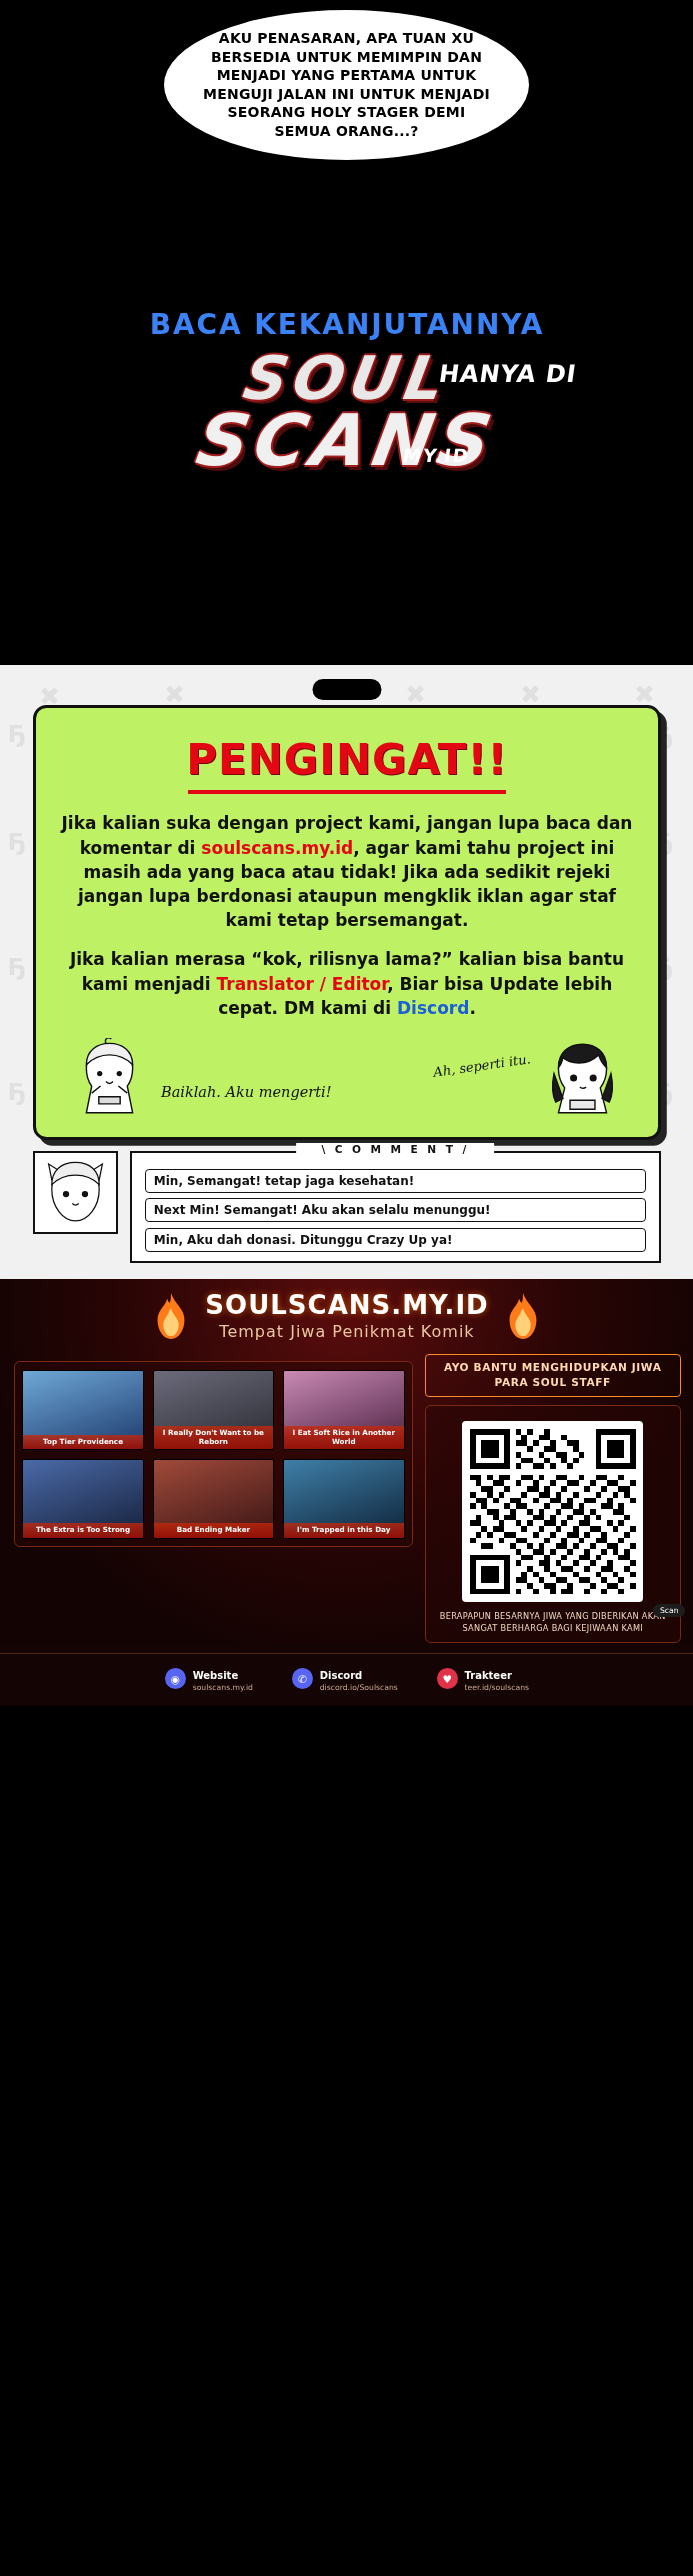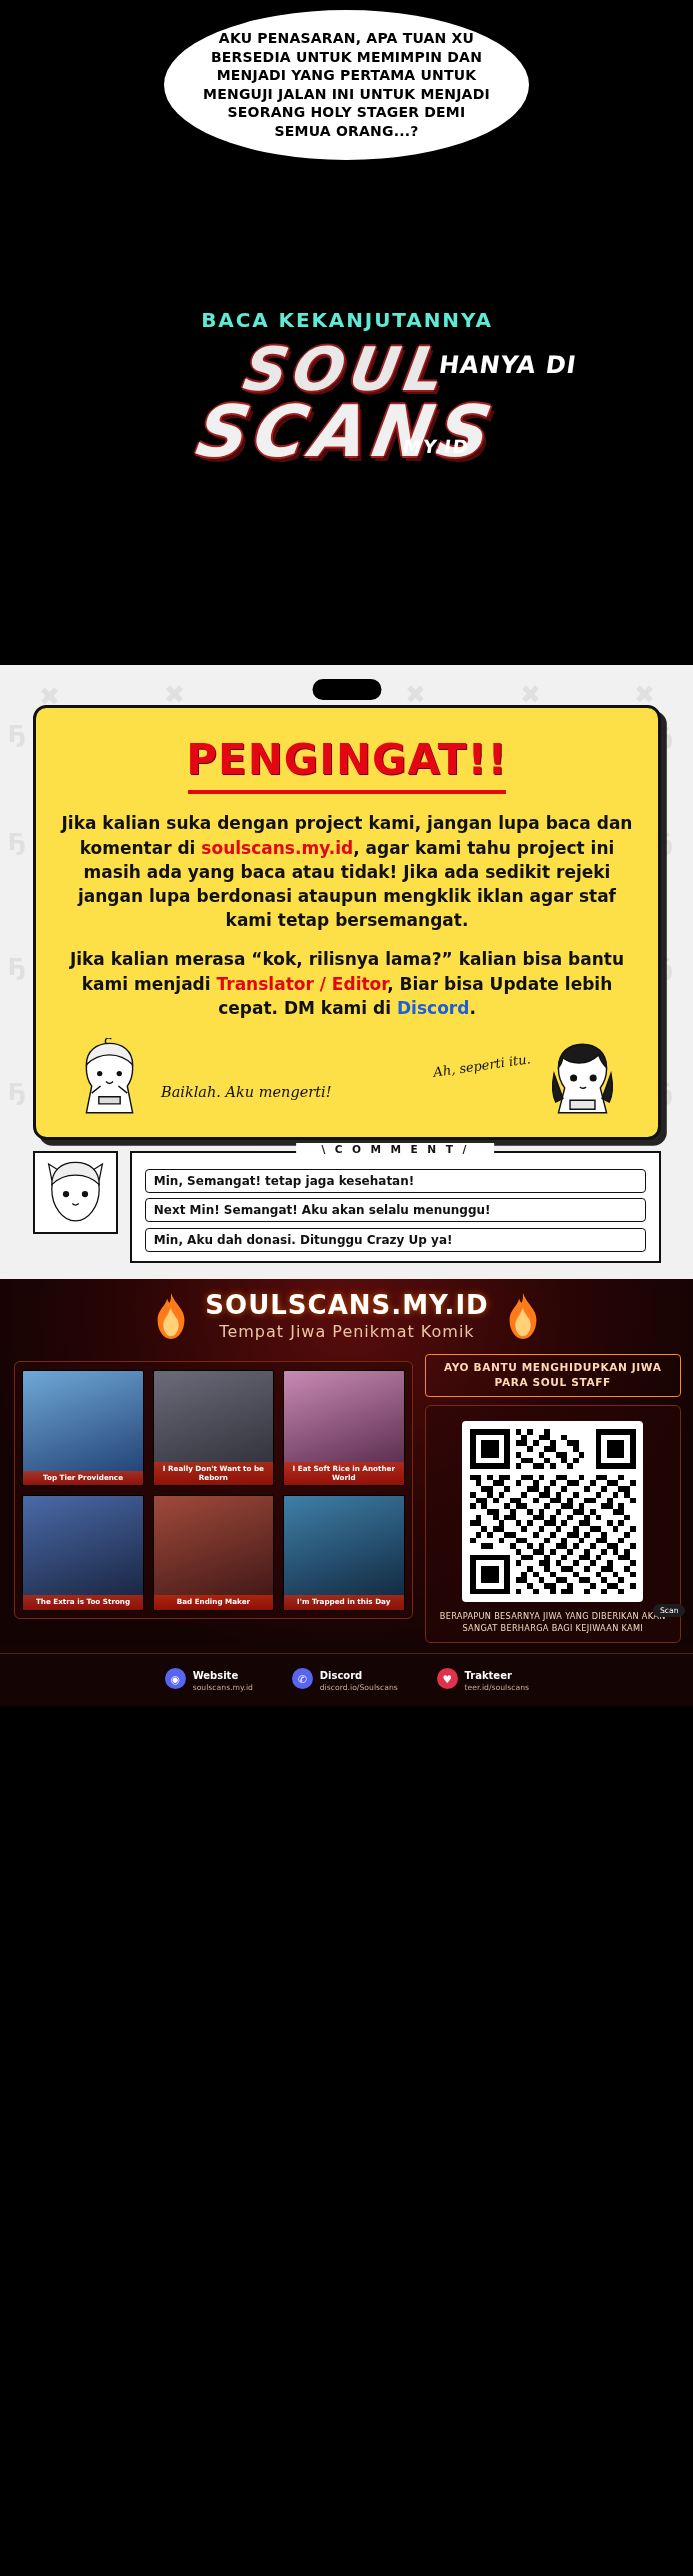--- a/index.html
+++ b/index.html
@@ -27,22 +27,22 @@
     font-size:14px; font-weight:700; line-height:1.32;
     color:#000; letter-spacing:0.2px;
     text-transform:uppercase;
   }
 
   .credit-wrap {
     position:absolute; left:0; top:308px; width:694px; text-align:center;
   }
   .credit-line1 {
     font-family:"DejaVu Sans", sans-serif;
-    font-size:20px; font-weight:700; letter-spacing:1.9px;
-    color:#5eead4; -webkit-text-stroke:0px;
+    font-size:28px; font-weight:700; letter-spacing:1.9px;
+    color:#3b82f6; -webkit-text-stroke:0px;
     text-shadow:0 0 1.9px #000;
   }
   .logo-row {
     position:relative; height:145px; margin-top:1.9px;
   }
   .logo-soul, .logo-scans {
     position:absolute; left:0; width:694px; text-align:center;
     font-family:"DejaVu Sans", sans-serif;
     font-weight:700; font-style:italic;
     color:#d8d8d8;
@@ -86,21 +86,21 @@
     position:absolute; color:#e0e0e0; font-weight:700; user-select:none;
     font-family:"DejaVu Sans", sans-serif;
   }
   .notice-dots {
     position:absolute; left:50%; transform:translateX(-50%); top:13.5px;
     width:69px; height:21px; background:#000; border-radius:10.6px;
   }
   .notice-card {
     position:relative;
     margin:25px 33px 0 33px;
-    background:#fde047; border:3.9px solid #111; border-radius:13.5px;
+    background:#bef264; border:3.9px solid #111; border-radius:13.5px;
     padding:27px 25px 9.6px 25px;
     box-shadow:5.8px 5.8px 0 rgba(0,0,0,.85);
     min-height:414px;
   }
   .pengingat {
     text-align:center; color:#e30613;
     font-size:42px; font-weight:700; letter-spacing:1px;
     font-family:"DejaVu Sans", sans-serif;
     text-shadow:1px 1px 0 #7b0006;
   }
@@ -196,21 +196,21 @@
   }
   .panel-box {
     border:1px solid #7a2a12; border-radius:5.8px; background:rgba(40,6,6,.55);
     padding:7.7px; margin-top:7.7px;
   }
   .grid {
     display:grid; grid-template-columns:repeat(3,1fr); gap:8.7px;
   }
   .cover {
     position:relative; border:1px solid #000; overflow:hidden; border-radius:1.9px;
-    height:116px;
+    height:80px;
   }
   .cover .art { position:absolute; inset:0; }
   .cover .cap {
     position:absolute; left:0; right:0; bottom:0;
     background:linear-gradient(180deg,rgba(200,40,10,.75),rgba(150,15,5,.95));
     color:#fff; font-size:7.2px; font-weight:700; text-align:center;
     padding:2.9px 1.9px; line-height:1.18;
     font-family:"DejaVu Sans", sans-serif;
   }
   .qr-box {

